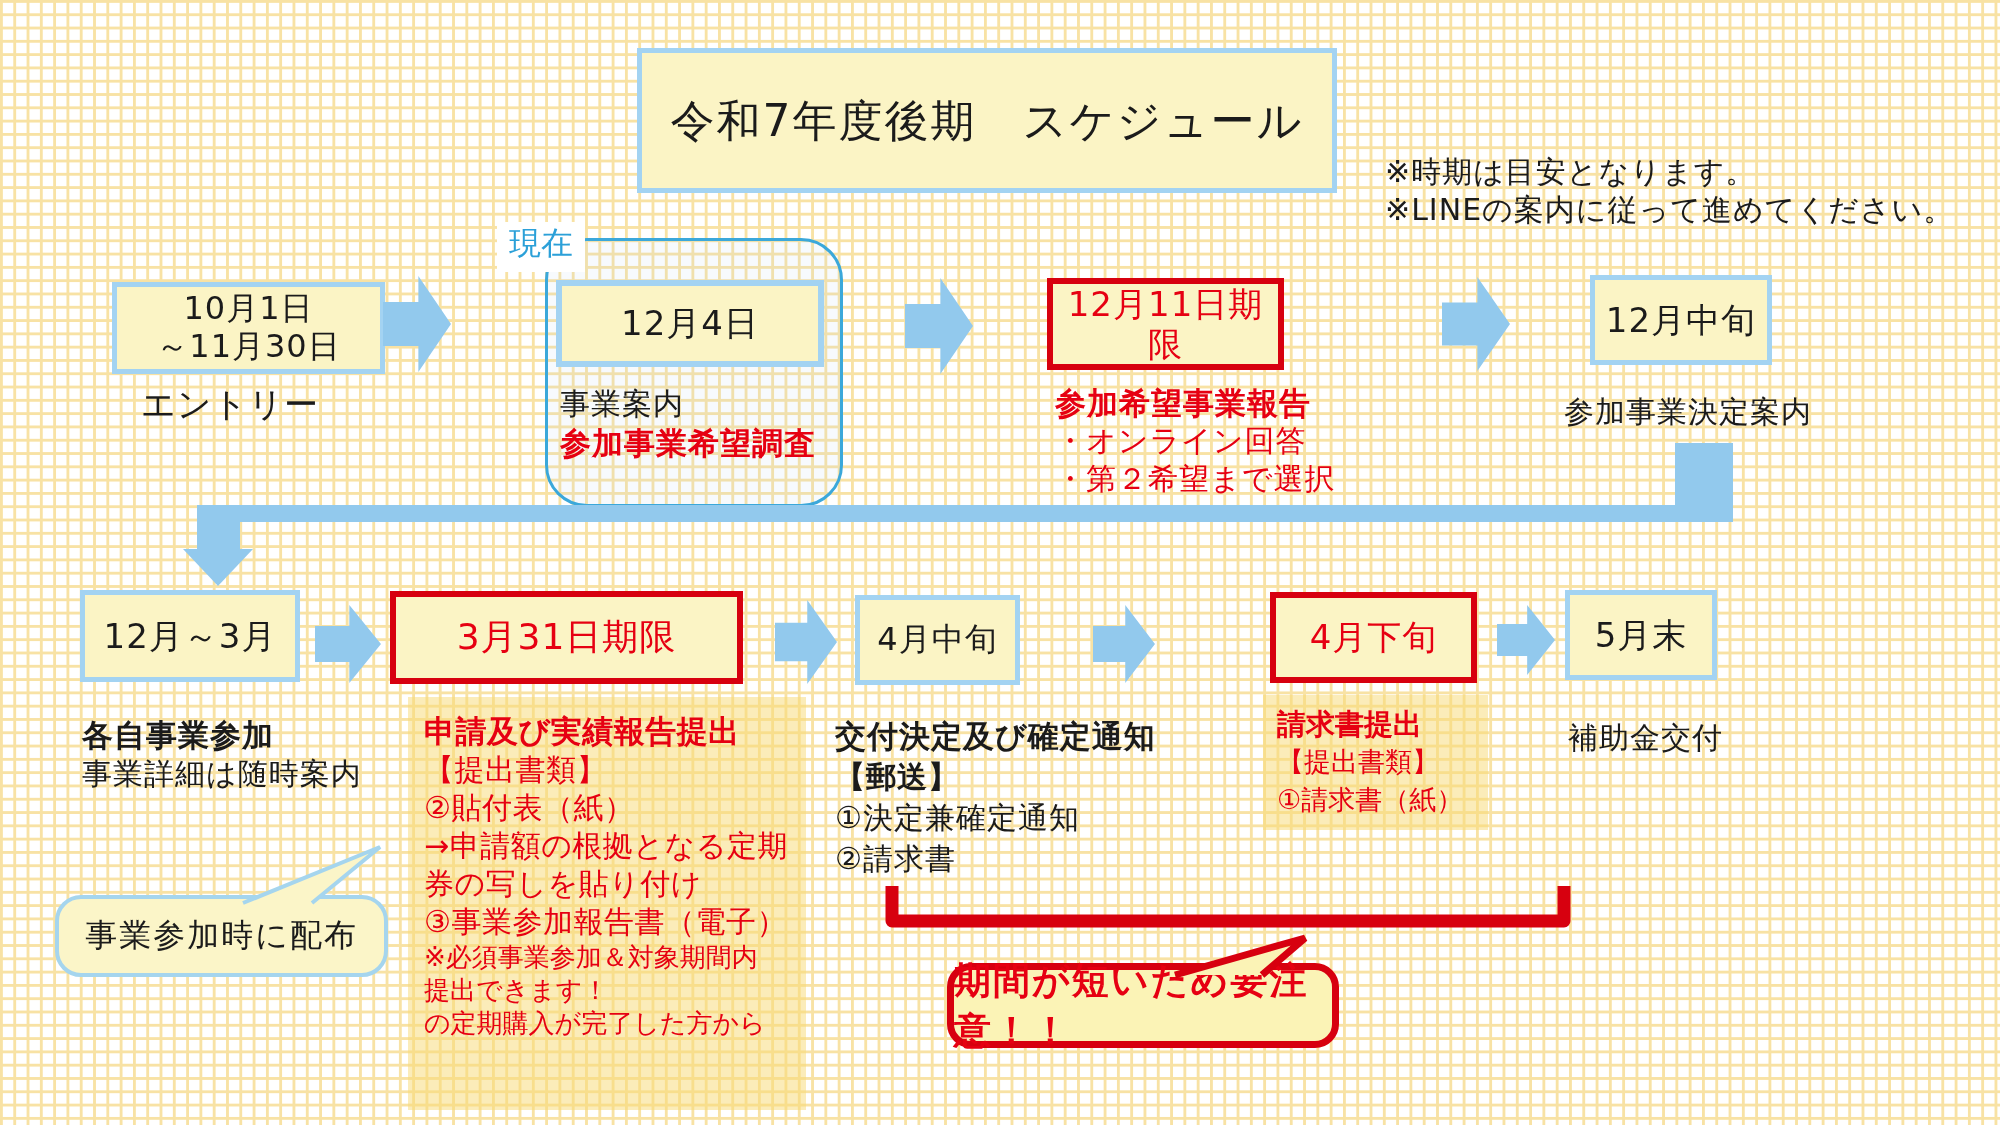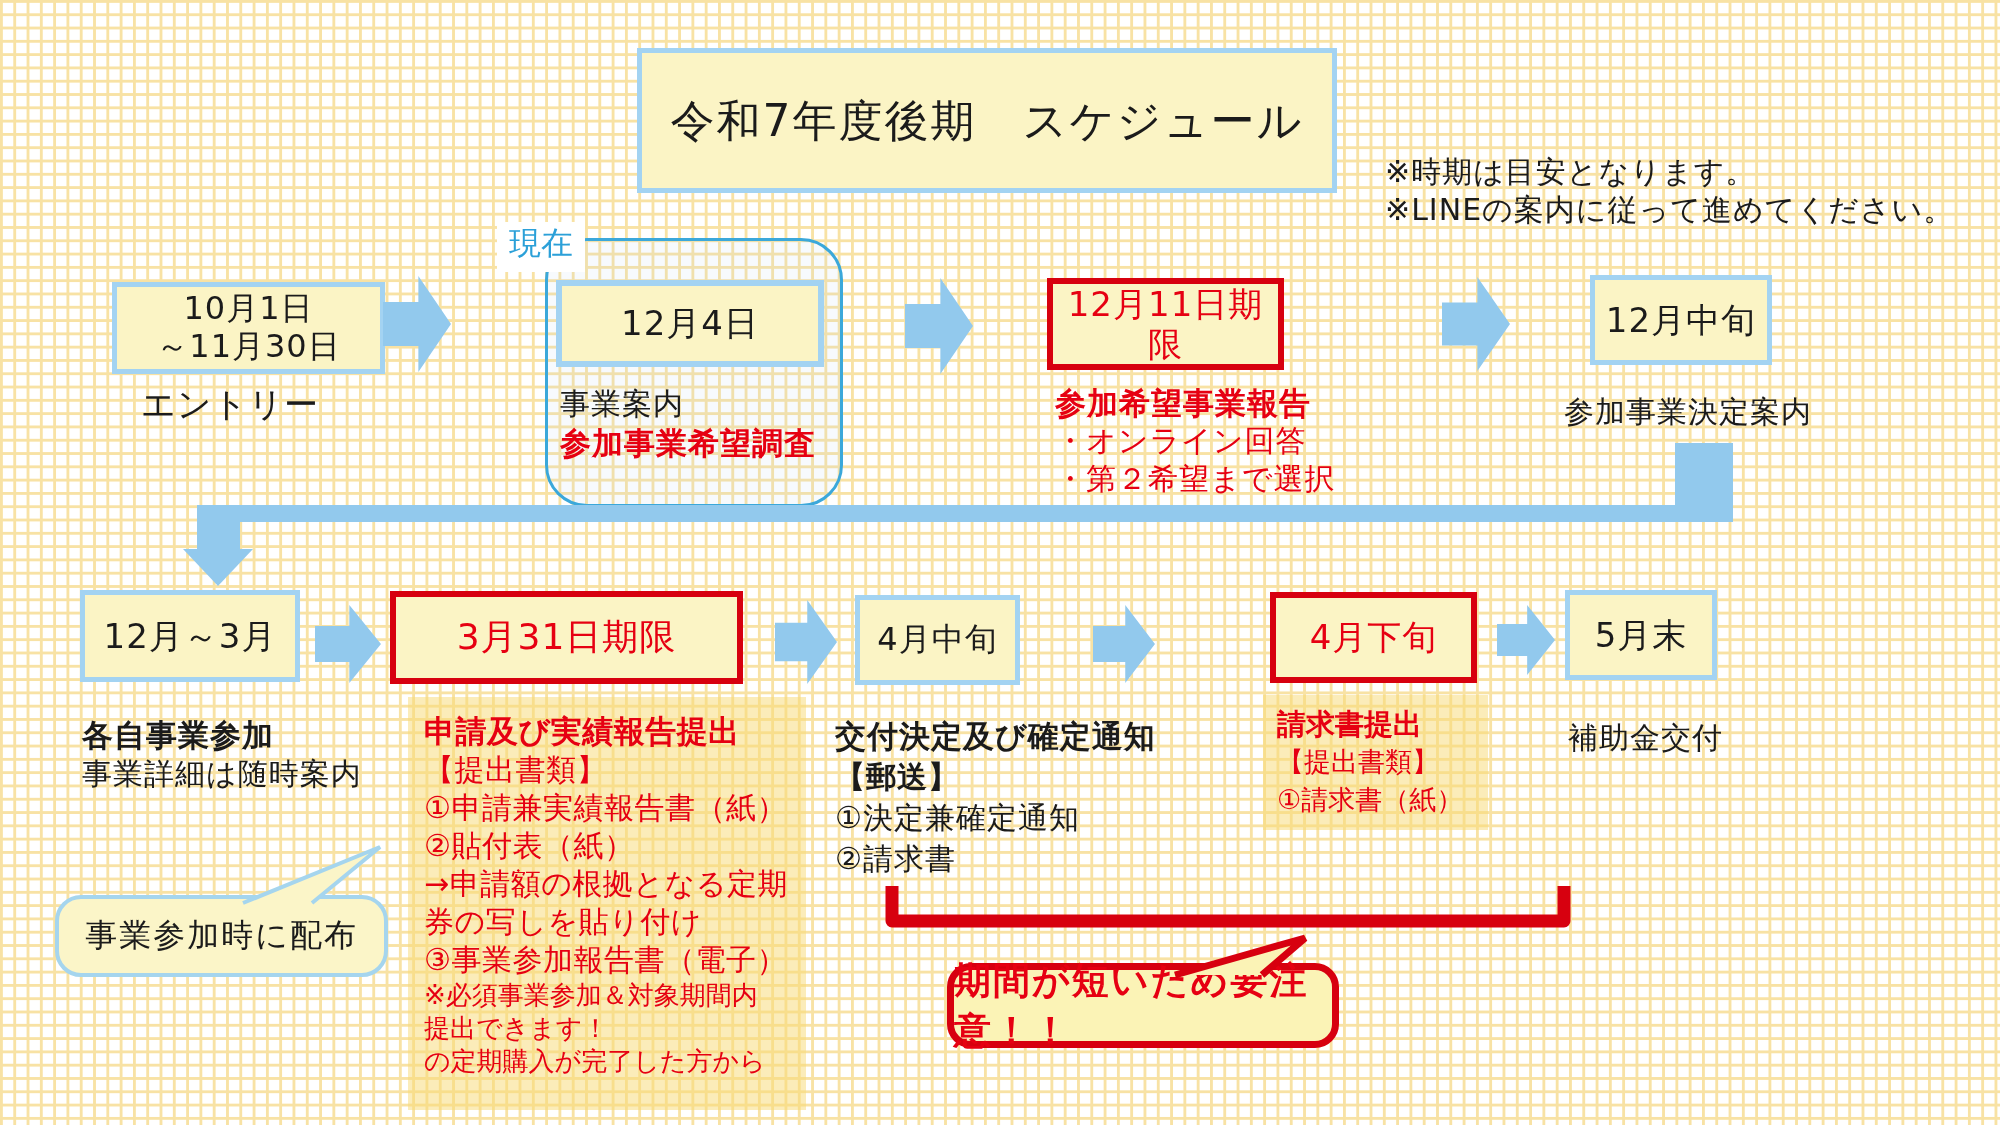--- a/index.html
+++ b/index.html
@@ -165,21 +165,20 @@
 
   <div class="arrow-right" style="left:315px;top:605px;width:66px;height:78px;"></div>
 
   <div class="fbox red-border" style="left:390px;top:591px;width:353px;height:93px;font-size:36px;">
     <span>3月31日期限</span>
   </div>
 
   <div class="panel" style="left:408px;top:697px;width:398px;height:413px;">
     <div class="pl-title nowrap">申請及び実績報告提出</div>
     <div class="pl nowrap">【提出書類】</div>
-    <div class="pl nowrap">①申請兼実績報告書（紙）</div>
     <div class="pl nowrap">②貼付表（紙）</div>
     <div class="pl nowrap">→申請額の根拠となる定期</div>
     <div class="pl nowrap">券の写しを貼り付け</div>
     <div class="pl nowrap">③事業参加報告書（電子）</div>
     <div class="pl-small nowrap">※必須事業参加＆対象期間内</div>
     <div class="pl-small nowrap">提出できます！</div>
     <div class="pl-small nowrap">の定期購入が完了した方から</div>
   </div>
 
   <div class="arrow-right" style="left:775px;top:600px;width:62px;height:84px;"></div>

